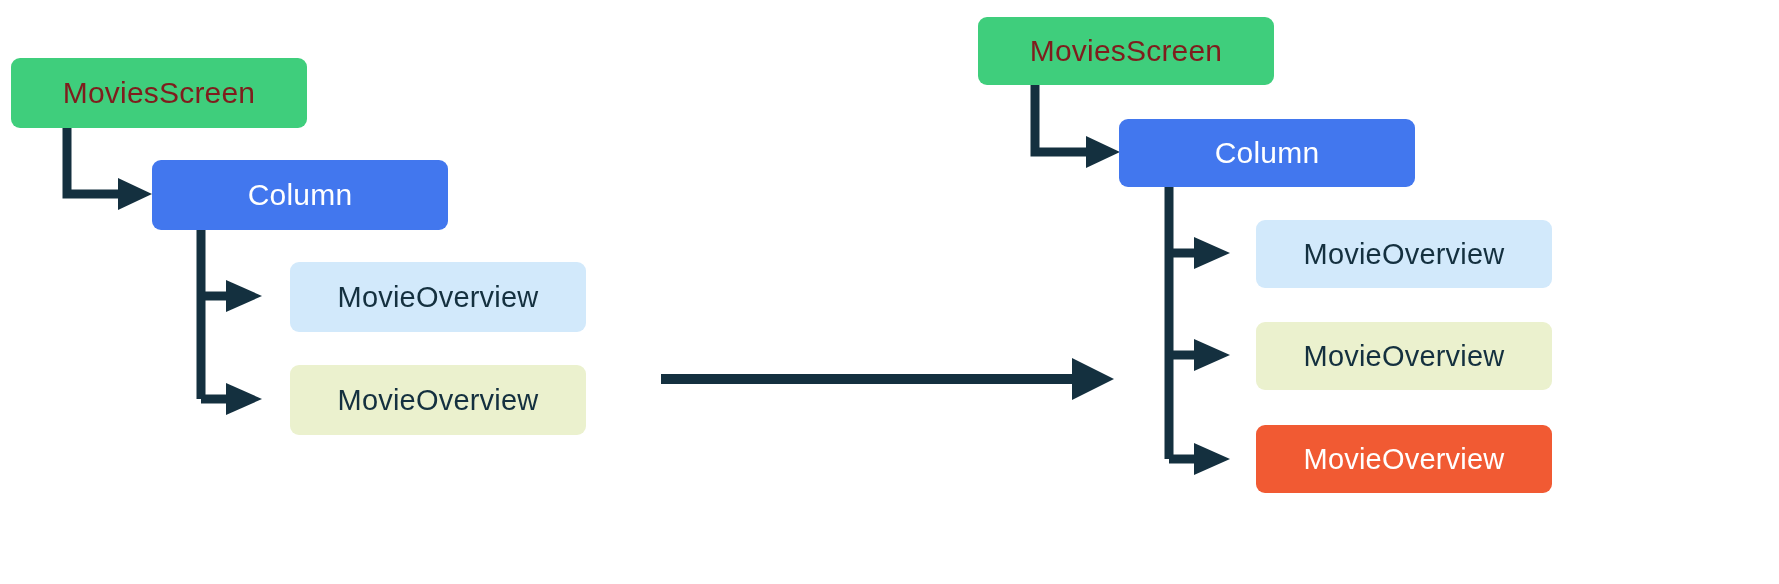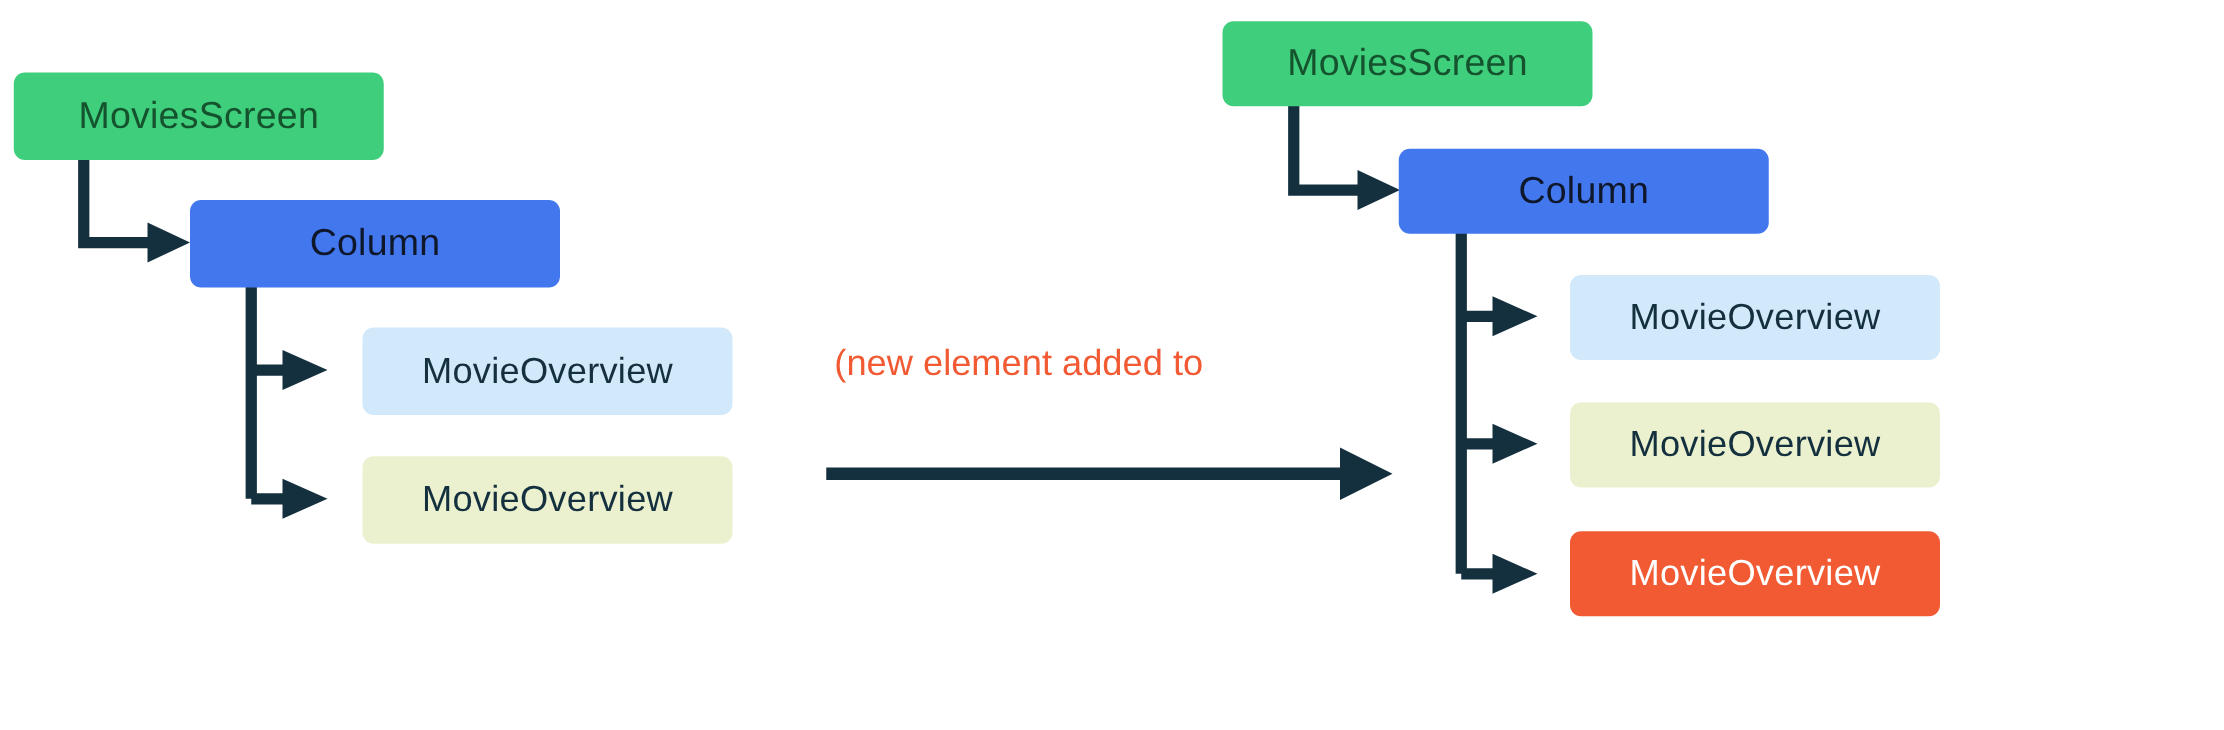--- a/index.html
+++ b/index.html
@@ -24,22 +24,22 @@
     border-radius: 9px;
     display: flex;
     align-items: center;
     justify-content: center;
     font-family: "Liberation Sans", "DejaVu Sans", sans-serif;
     font-weight: 400;
     letter-spacing: 0.2px;
     white-space: nowrap;
     user-select: none;
   }
-  .node-green  { background: #3fce7c; color: #14532d; }
-  .node-blue   { background: #4277ee; color: #0f172a; }
+  .node-green  { background: #3fce7c; color: #7f1d1d; }
+  .node-blue   { background: #4277ee; color: #ffffff; }
   .node-ltblue { background: #d2e9fb; color: #14303f; }
   .node-lime   { background: #ebf1ce; color: #14303f; }
   .node-orange { background: #f15a33; color: #ffffff; }
 
   .caption {
     position: absolute;
     color: #f15a33;
     font-family: "Liberation Sans", "DejaVu Sans", sans-serif;
     font-size: 29px;
     line-height: 38px;
@@ -93,21 +93,20 @@
 
   <div class="node node-ltblue" style="left:290px; top:262px; width:296px; height:70px; font-size:29px;">
     <span>MovieOverview</span>
   </div>
 
   <div class="node node-lime" style="left:290px; top:365px; width:296px; height:70px; font-size:29px;">
     <span>MovieOverview</span>
   </div>
 
   <div class="caption" style="left:655px; top:196px; width:320px;">
-    <div>(new element added to</div>
   </div>
 
   <svg class="big-arrow" viewBox="0 0 1779 584" xmlns="http://www.w3.org/2000/svg">
     <path d="M 661 379 L 1080 379" stroke="#14303f" stroke-width="10" fill="none"></path>
     <polygon points="1072,358 1114,379 1072,400" fill="#14303f"></polygon>
   </svg>
 
   <svg class="connector" viewBox="0 0 1779 584" xmlns="http://www.w3.org/2000/svg">
 
     <path d="M 1035 80 L 1035 152 L 1088 152" stroke="#14303f" stroke-width="9" fill="none"></path>

